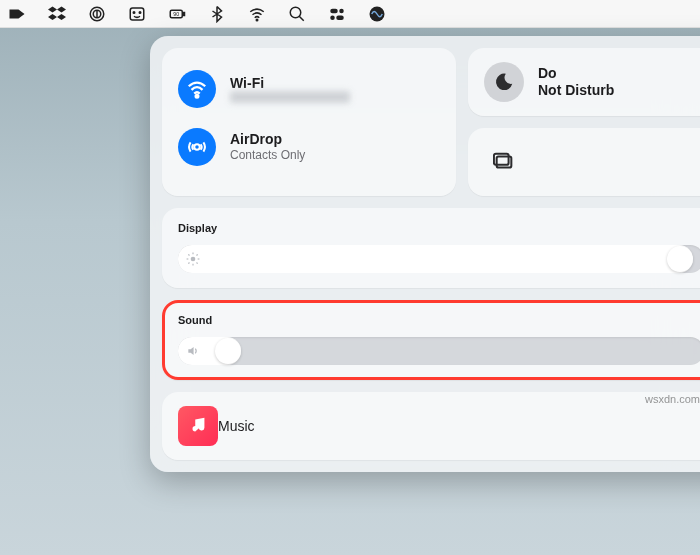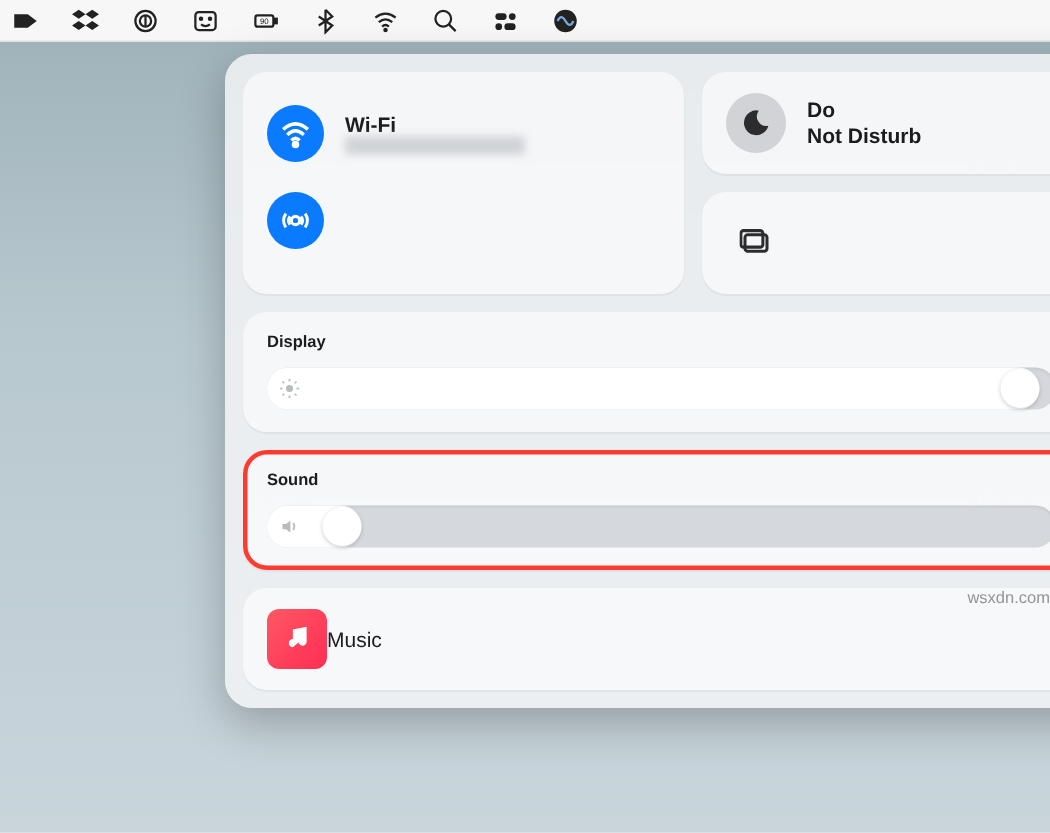--- a/index.html
+++ b/index.html
@@ -144,20 +144,24 @@
       <div class="net-row">
         <div class="net-icon">
             <svg viewBox="0 0 24 24" fill="none" stroke="currentColor" stroke-width="2.2">
               <circle cx="12" cy="12" r="3"></circle>
               <path d="M5 17 A9 9 0 0 1 5 7"></path>
               <path d="M19 7 A9 9 0 0 1 19 17"></path>
               <path d="M8 15 A5 5 0 0 1 8 9"></path>
               <path d="M16 9 A5 5 0 0 1 16 15"></path>
             </svg>
           </div>
+        <div class="net-text">
+          <span class="net-title">AirDrop</span>
+          <span class="net-sub">Contacts Only</span>
+        </div>
       </div>
     </div>
 
     <div class="card square-card">
       <div class="square-icon">
           <svg viewBox="0 0 24 24" fill="currentColor">
             <path d="M14 3 A9 9 0 1 0 21 14 A7 7 0 0 1 14 3 Z"></path>
           </svg>
         </div>
       <div class="square-label" style="white-space:pre-line;">Do

